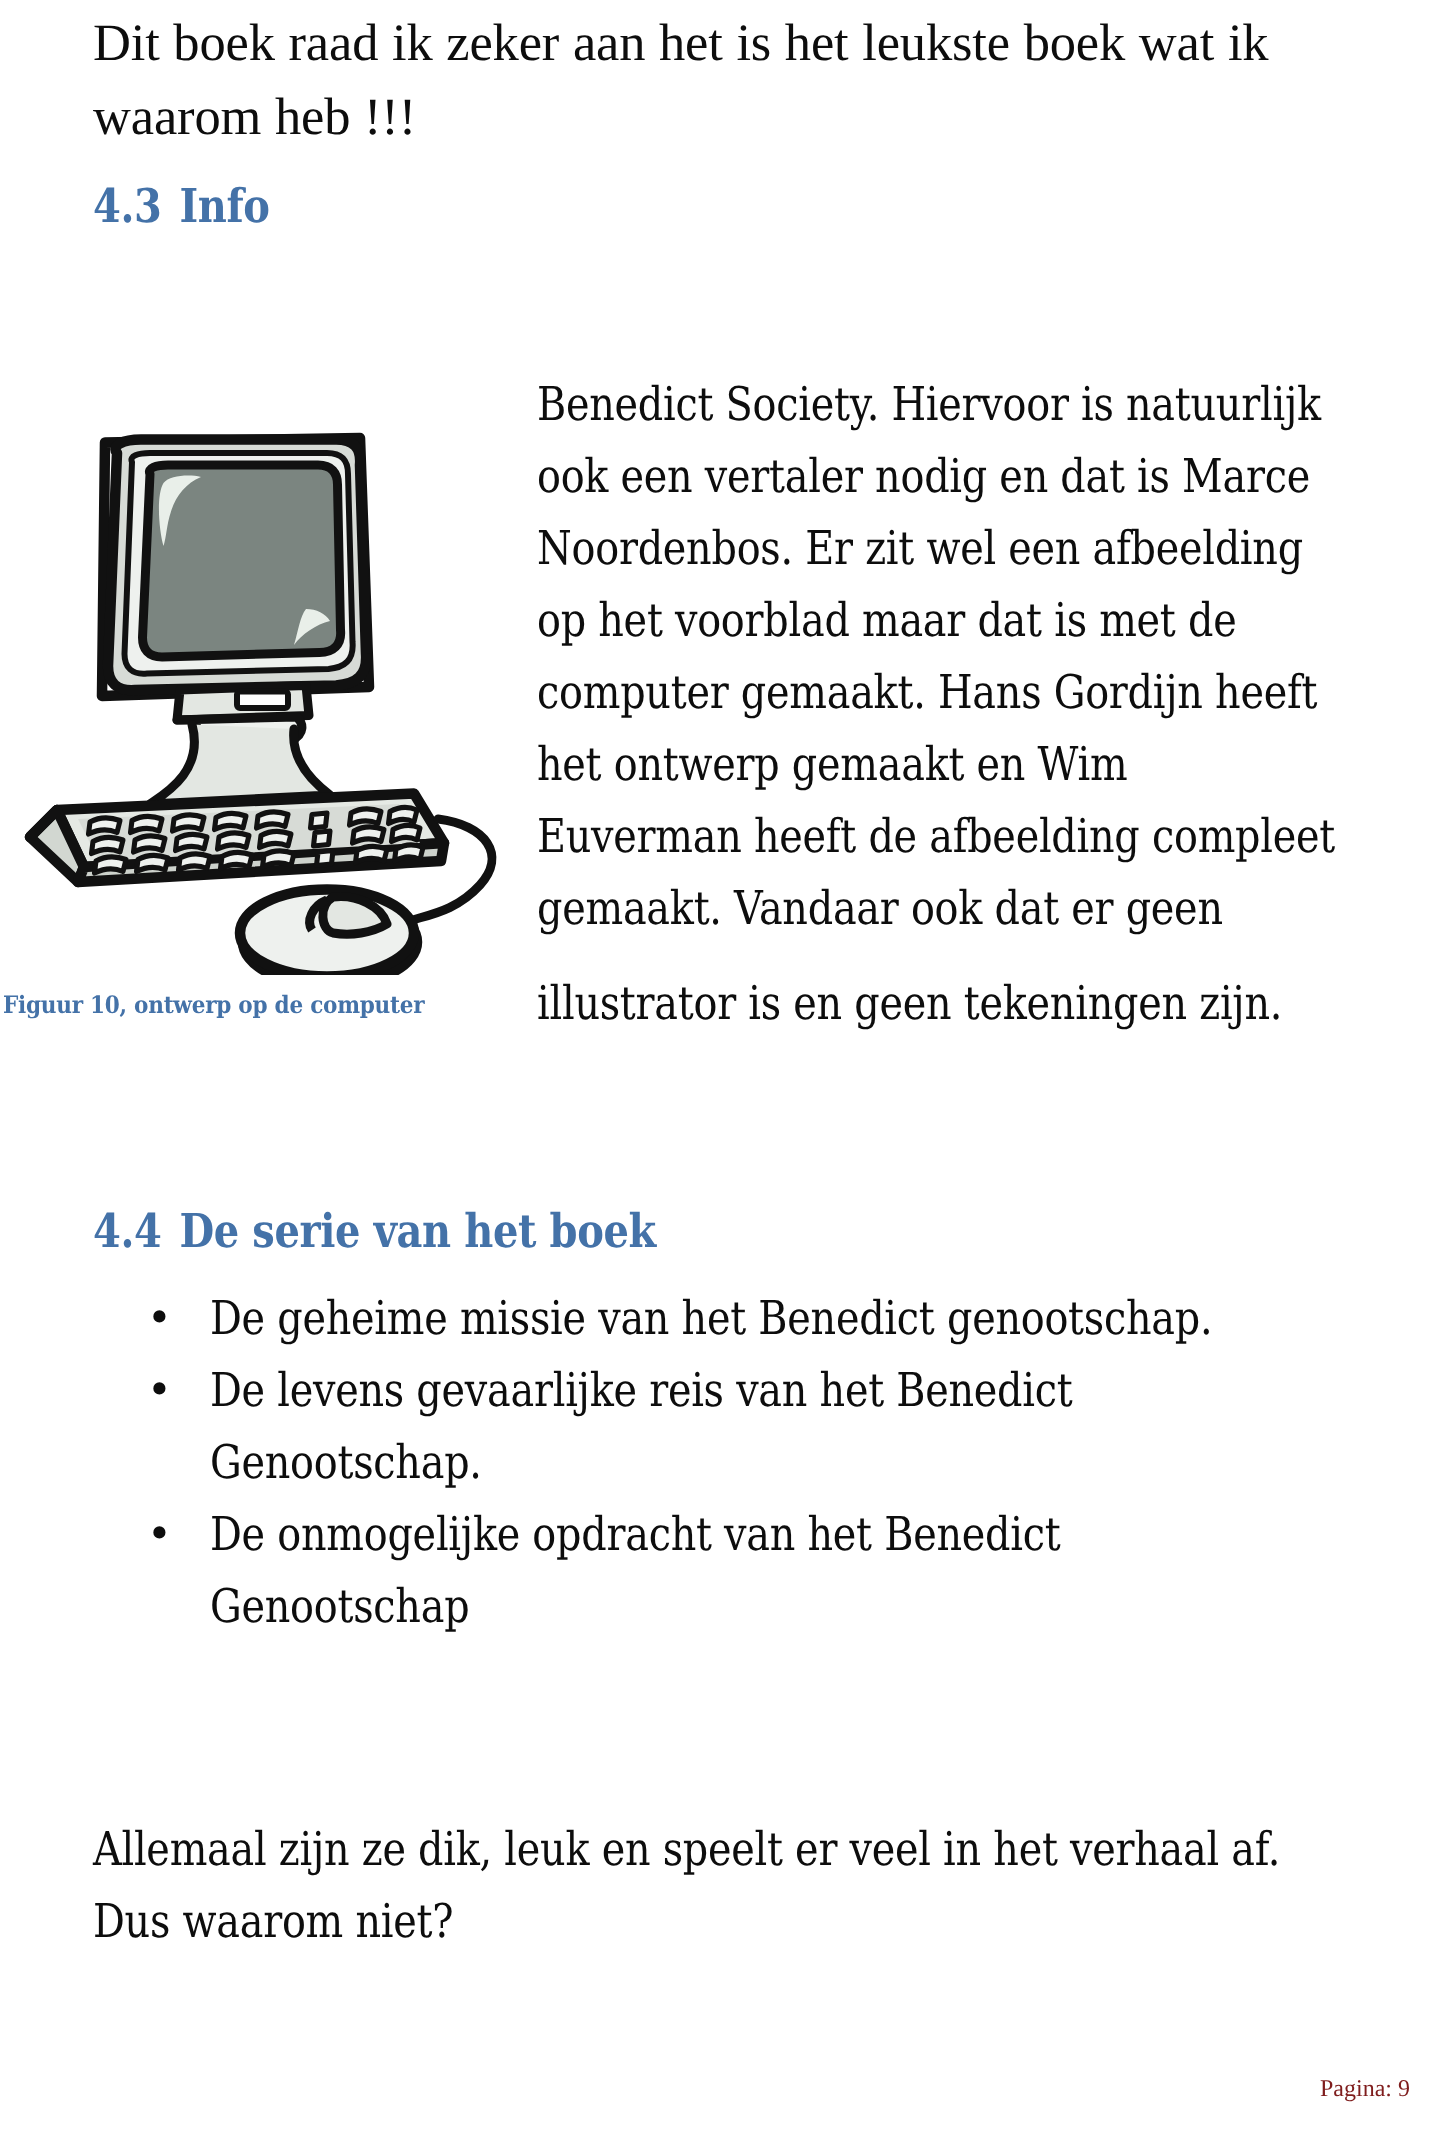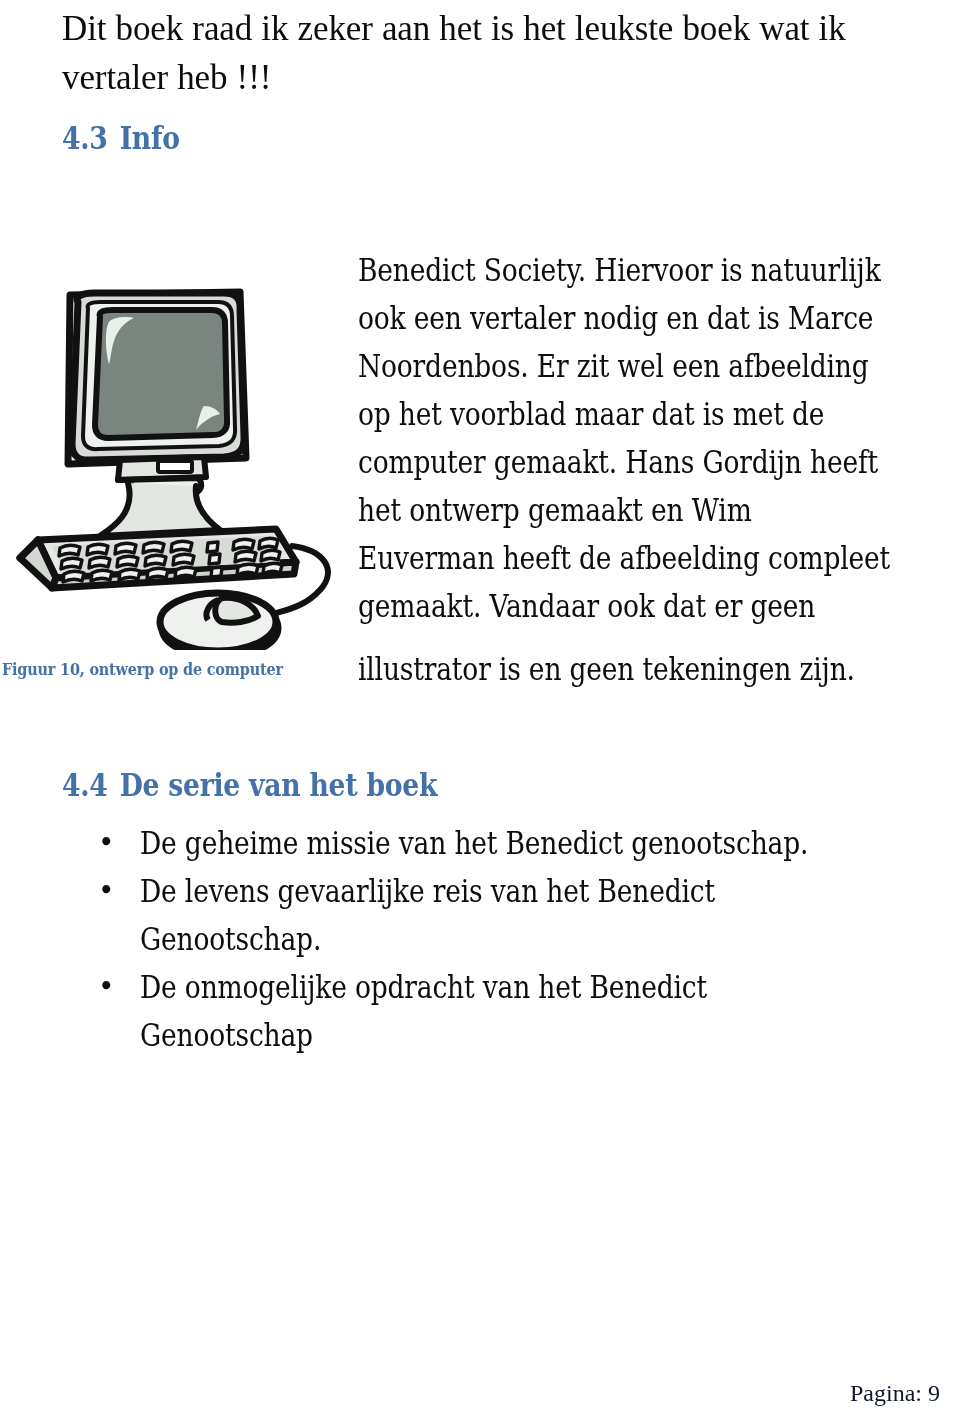--- a/index.html
+++ b/index.html
@@ -112,21 +112,21 @@
   .tail-line {
     position: absolute;
     left: 358px;
     top: 645px;
   }
 
   
   .sec44 {
     position: absolute;
     left: 62px;
-    top: 765px;
+    top: 801px;
     width: 890px;
   }
   .sec44-heading { margin-bottom: 4px; }
 
   ul.book-list {
     list-style: none;
     margin: 14px 0 0 0;
     padding: 0;
   }
   ul.book-list li {
@@ -152,33 +152,33 @@
     left: 62px;
     top: 1209px;
     width: 890px;
   }
 
   .footer {
     position: absolute;
     right: 20px;
     bottom: 16px;
     font-family: "Liberation Serif", "DejaVu Serif", serif;
-    font-size: 24px;
+    font-size: 16px;
     line-height: 26px;
-    color: #0f172a;
+    color: #7f1d1d;
   }
 </style>
 </head>
 <body>
 
 <div class="page">
 
   <div class="intro-para">
     <div>Dit boek raad ik zeker aan het is het leukste boek wat ik</div>
-    <div>vertaler heb !!!</div>
+    <div>waarom heb !!!</div>
   </div>
 
   <div class="sec43">
     <div class="heading sec43-heading">
       <span class="num">4.3</span><span>Info</span>
     </div>
 
   </div>
 
   <div class="figure-wrap">
@@ -294,16 +294,20 @@
         <span class="li-text cond">Genootschap.</span>
       </li>
       <li>
         <span class="bullet">•</span>
         <span class="li-text cond">De onmogelijke opdracht van het Benedict</span>
         <span class="li-text cond">Genootschap</span>
       </li>
     </ul>
   </div>
 
+  <div class="body-text closing">
+    <span class="cond">Allemaal zijn ze dik, leuk en speelt er veel in het verhaal af.</span>
+    <span class="cond">Dus waarom niet?</span>
+  </div>
 
   <div class="footer">Pagina: 9</div>
 
 </div>
 
 </body></html>

